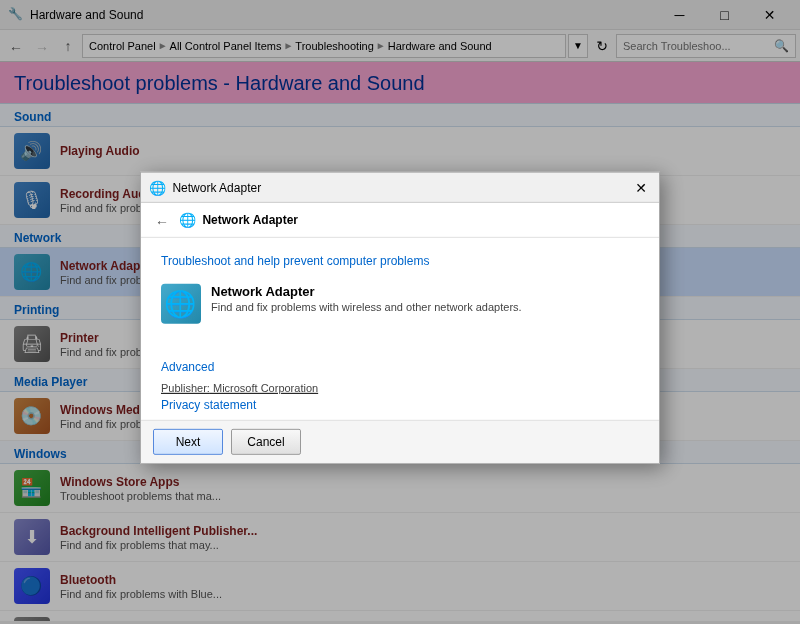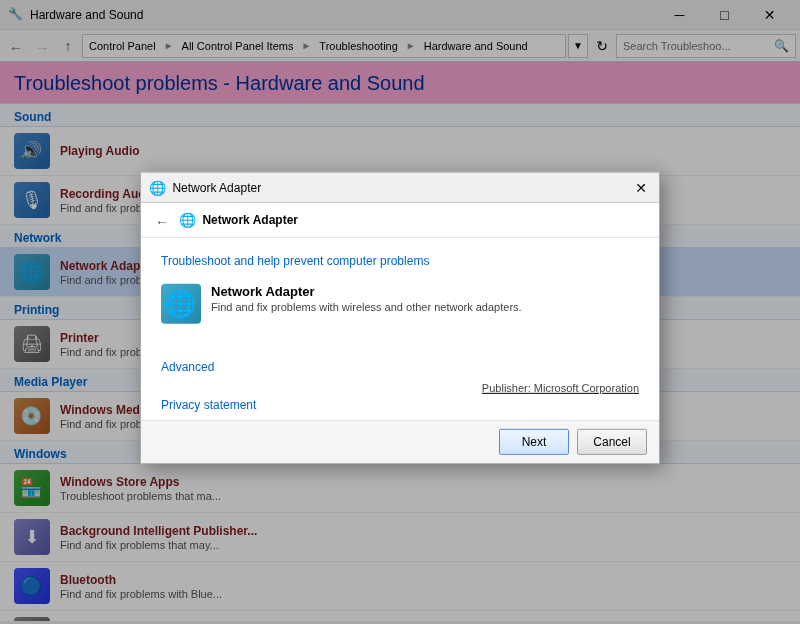--- a/index.html
+++ b/index.html
@@ -33,21 +33,21 @@
     .nav-btn.disabled { color: #bbb; cursor: default; }
     .breadcrumb-bar {
       flex: 1;
       height: 24px;
       border: 1px solid #ccc;
       background: white;
       display: flex;
       align-items: center;
       padding: 0 6px;
       font-size: 11px;
-      gap: 8px;
+      gap: 2px;
     }
     .breadcrumb-item { color: #000; cursor: pointer; }
     .breadcrumb-sep { color: #888; font-size: 10px; }
     .dropdown-btn { width: 20px; height: 24px; border: 1px solid #ccc; background: white; cursor: pointer; display: flex; align-items: center; justify-content: center; font-size: 10px; }
     .refresh-btn { width: 24px; height: 24px; border: none; background: transparent; cursor: pointer; font-size: 14px; display: flex; align-items: center; justify-content: center; }
     .search-box { width: 180px; height: 24px; border: 1px solid #ccc; padding: 0 6px; font-size: 11px; background: white; display: flex; align-items: center; }
     .search-box input { border: none; outline: none; flex: 1; font-size: 11px; }
     .search-icon-btn { color: #888; font-size: 12px; }
 
     
@@ -140,26 +140,25 @@
     .dialog-nav-icon { font-size: 14px; }
     .dialog-nav-title { font-size: 12px; font-weight: 600; }
     .dialog-body { padding: 16px 20px; flex: 1; }
     .dialog-subtitle { font-size: 12px; font-weight: 400; color: #0066cc; margin-bottom: 16px; }
     .dialog-item-row { display: flex; align-items: flex-start; margin-bottom: 12px; }
     .dialog-item-icon { width: 40px; height: 40px; margin-right: 10px; flex-shrink: 0; display: flex; align-items: center; justify-content: center; font-size: 28px; }
     .dialog-item-title { font-size: 13px; font-weight: 600; margin-bottom: 2px; }
     .dialog-item-desc { font-size: 11px; color: #444; }
     .dialog-footer-area { padding: 8px 20px; text-decoration: underline; }
     .dialog-advanced-link { color: #0066cc; font-size: 12px; cursor: pointer; text-decoration: none; display: inline-block; margin-bottom: 8px; }
-    .dialog-publisher { font-size: 11px; color: #444; margin-bottom: 4px; text-align: right; }
+    .dialog-publisher { font-size: 11px; color: #444; margin-bottom: 4px; }
     .dialog-privacy-link { color: #0066cc; font-size: 12px; cursor: pointer; text-decoration: none; display: inline-block; }
     .dialog-button-bar {
       padding: 8px 12px;
       display: flex;
-      justify-content: flex-end;
       gap: 8px;
       border-top: 1px solid #e0e0e0;
       background: #f5f5f5;
     }
     .dialog-btn {
       min-width: 70px;
       height: 26px;
       padding: 0 12px;
       border: 1px solid #999;
       background: linear-gradient(to bottom, #f8f8f8, #e0e0e0);

